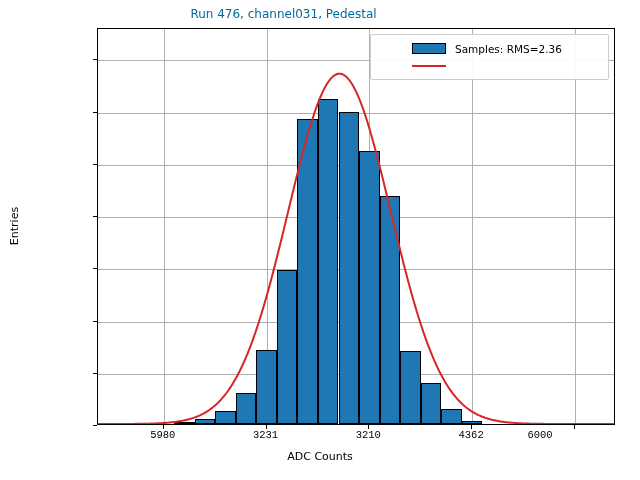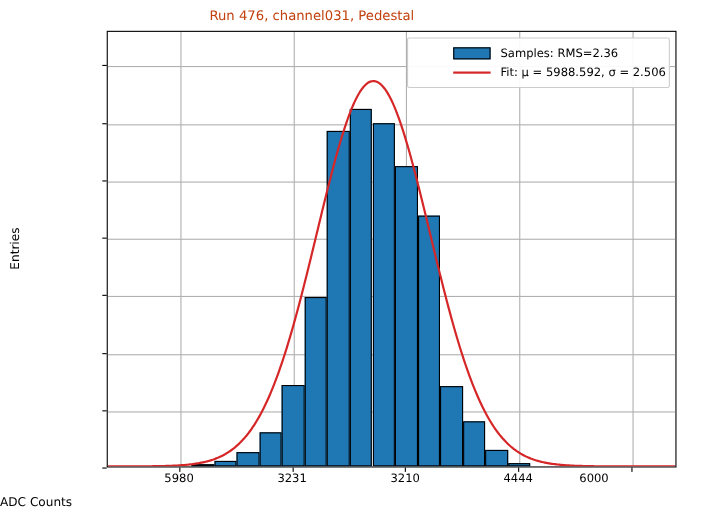--- a/index.html
+++ b/index.html
@@ -19,21 +19,21 @@
     height: 480px;
     background: #ffffff;
   }
   #chart-title {
     position: absolute;
     left: 0;
     top: 7px;
     width: 567px;
     text-align: center;
     font-size: 12px;
-    color: #c2410c;
+    color: #0369a1;
     letter-spacing: 0px;
   }
   
   #plot-area {
     position: absolute;
     left: 97px;
     top: 28px;
     width: 518px;
     height: 397px;
     box-sizing: border-box;
@@ -77,20 +77,21 @@
     height: 1px;
     background: #000000;
   }
   .xtick-label {
     position: absolute;
     top: 429px;
     font-size: 10.5px;
     color: #000000;
     white-space: nowrap;
     transform: translateX(-50%);
+    font-family: Liberation Mono, monospace;
   }
   .xtick-mark {
     position: absolute;
     top: 425px;
     width: 1px;
     height: 4px;
     background: #000000;
   }
   #ylabel {
     position: absolute;
@@ -99,20 +100,21 @@
     font-size: 11px;
     color: #000000;
     transform: translate(-50%, -50%) rotate(-90deg);
     white-space: nowrap;
   }
   #xlabel {
     position: absolute;
     left: 0;
     top: 450px;
     width: 640px;
+    text-align: center;
     font-size: 11px;
     color: #000000;
   }
   
   #legend {
     position: absolute;
     left: 370px;
     top: 34px;
     width: 239px;
     box-sizing: border-box;
@@ -206,30 +208,29 @@
       <div class="ytick-mark" style="top: 111.579px;"></div>
       <div class="ytick-mark" style="top: 59.3421px;"></div>
     </div>
   <div id="xtick-layer">
       <div class="xtick-label" style="left: 162.778px;">5980</div>
       <div class="xtick-mark" style="left: 162.778px;"></div>
       <div class="xtick-label" style="left: 265.556px;">3231</div>
       <div class="xtick-mark" style="left: 265.556px;"></div>
       <div class="xtick-label" style="left: 368.333px;">3210</div>
       <div class="xtick-mark" style="left: 368.333px;"></div>
-      <div class="xtick-label" style="left: 471.111px;">4444</div>
+      <div class="xtick-label" style="left: 471.111px;">4362</div>
       <div class="xtick-mark" style="left: 471.111px;"></div>
       <div class="xtick-label" style="left: 540px;">6000</div>
       <div class="xtick-mark" style="left: 573.889px;"></div>
     </div>
 
   <div id="legend">
     <div class="legend-row">
       <span class="legend-swatch-patch"></span>
       <span class="legend-text">Samples: RMS=2.36</span>
     </div>
     <div class="legend-row">
       <span class="legend-swatch-line"></span>
-      <span class="legend-text">Fit: μ = 5988.592, σ = 2.506</span>
     </div>
   </div>
 
 </div>
 
 </body></html>

